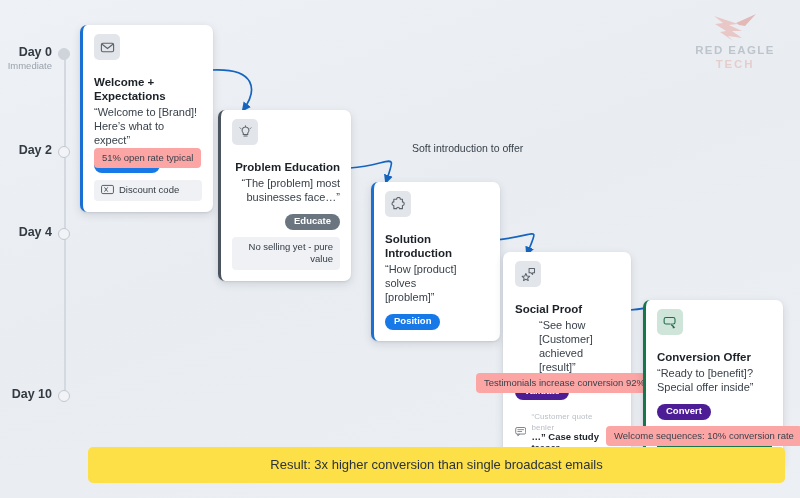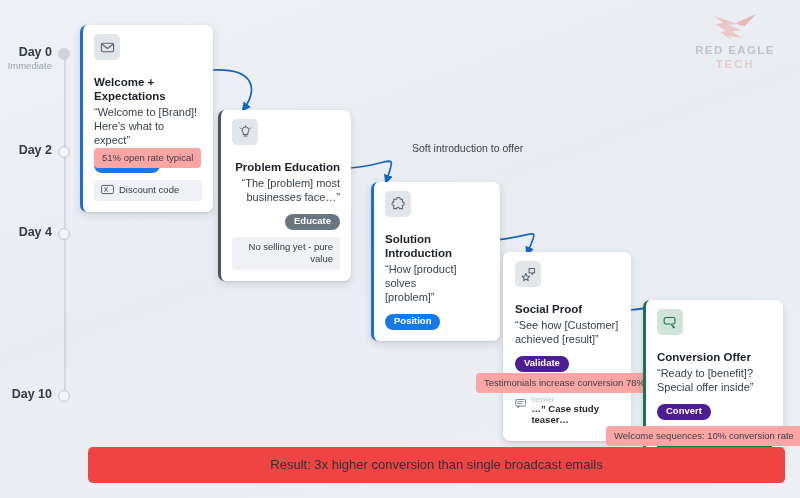--- a/index.html
+++ b/index.html
@@ -206,21 +206,21 @@
     color: #39414a;
     white-space: nowrap;
   }
 
   
   .result-banner {
     position: absolute;
     left: 88px;
     bottom: 15px;
     width: 697px;
-    background: #ef4444;
+    background: #fde047;
     border-radius: 5px;
     padding: 10px 0 11px;
     text-align: center;
     font-size: 13px;
     color: #2b323a;
     box-sizing: border-box;
   }
 
   svg.connectors {
     position: absolute;
@@ -329,36 +329,36 @@
   </div>
 
   <div class="card accent-none" style="left:503px; top:252px; width:128px;">
     <div class="card-icon">
       <svg width="15" height="15" viewBox="0 0 16 16">
         <path d="M8.6 1.6 L14.4 1.6 L14.4 6.2 L12.4 6.2 L12.4 8 L10.7 6.2 L8.6 6.2 Z" fill="none" stroke="#5b636c" stroke-width="1.1" stroke-linejoin="round"></path>
         <path d="M5.2 7 L6.4 9.6 L9.2 9.9 L7.1 11.8 L7.7 14.5 L5.2 13.1 L2.7 14.5 L3.3 11.8 L1.2 9.9 L4 9.6 Z" fill="none" stroke="#5b636c" stroke-width="1.1" stroke-linejoin="round"></path>
       </svg>
     </div>
     <div class="card-title">Social Proof</div>
-    <div class="card-quote" style="white-space:pre-line;">“See how [Customer]
+    <div class="card-quote" style="white-space:pre-line;margin-left:24px;">“See how [Customer]
 achieved [result]”</div>
     <span class="badge green">Validate</span>
     <div class="card-foot plain">
       <svg width="15" height="13" viewBox="0 0 16 14">
         <rect x="1" y="1.4" width="14" height="9.2" rx="2" fill="none" stroke="#5b636c" stroke-width="1.1"></rect>
         <path d="M4 10.6 L4 13 L6.8 10.6" fill="none" stroke="#5b636c" stroke-width="1.1" stroke-linejoin="round"></path>
         <path d="M4 4.4 L12 4.4 M4 7 L9.4 7" stroke="#5b636c" stroke-width="1" stroke-linecap="round"></path>
       </svg>
       <span class="foot-stack">
         <span class="foot-faint">“Customer quote benler</span>
         <span class="foot-bold">…” Case study teaser…</span>
       </span>
     </div>
   </div>
-  <div class="note-pill" style="left:476px; top:373px;">Testimonials increase conversion 78%</div>
+  <div class="note-pill" style="left:476px; top:373px;">Testimonials increase conversion 92%</div>
 
   <div class="card accent-green" style="left:643px; top:300px; width:140px;">
     <div class="card-icon green-bg">
       <svg width="15" height="15" viewBox="0 0 16 16">
         <rect x="1.2" y="2.6" width="11.6" height="7" rx="2" fill="none" stroke="#1f6b4b" stroke-width="1.15"></rect>
         <path d="M8.4 8 L13.6 13.6 L12 14 L10.6 15 L9.4 11.6 L8.4 12.8 Z" fill="#1f6b4b" stroke="#ffffff" stroke-width=".5" stroke-linejoin="round"></path>
       </svg>
     </div>
     <div class="card-title">Conversion Offer</div>
     <div class="card-quote" style="white-space:pre-line;">“Ready to [benefit]?

